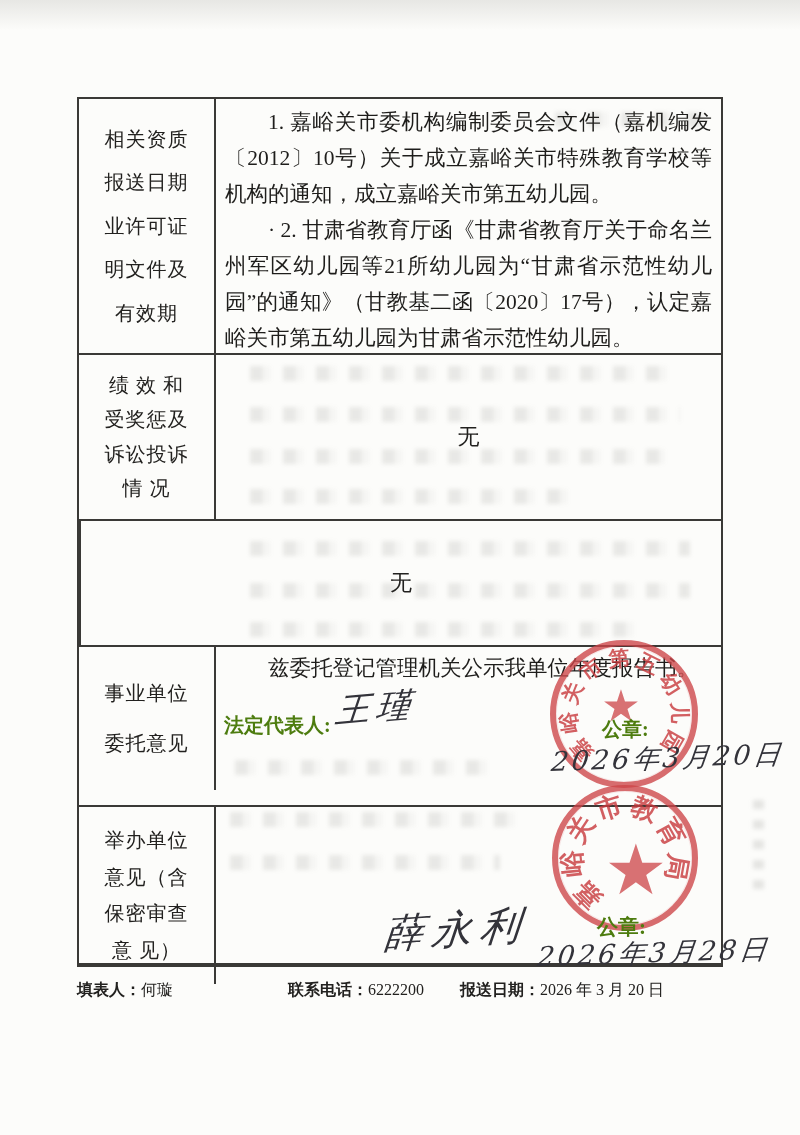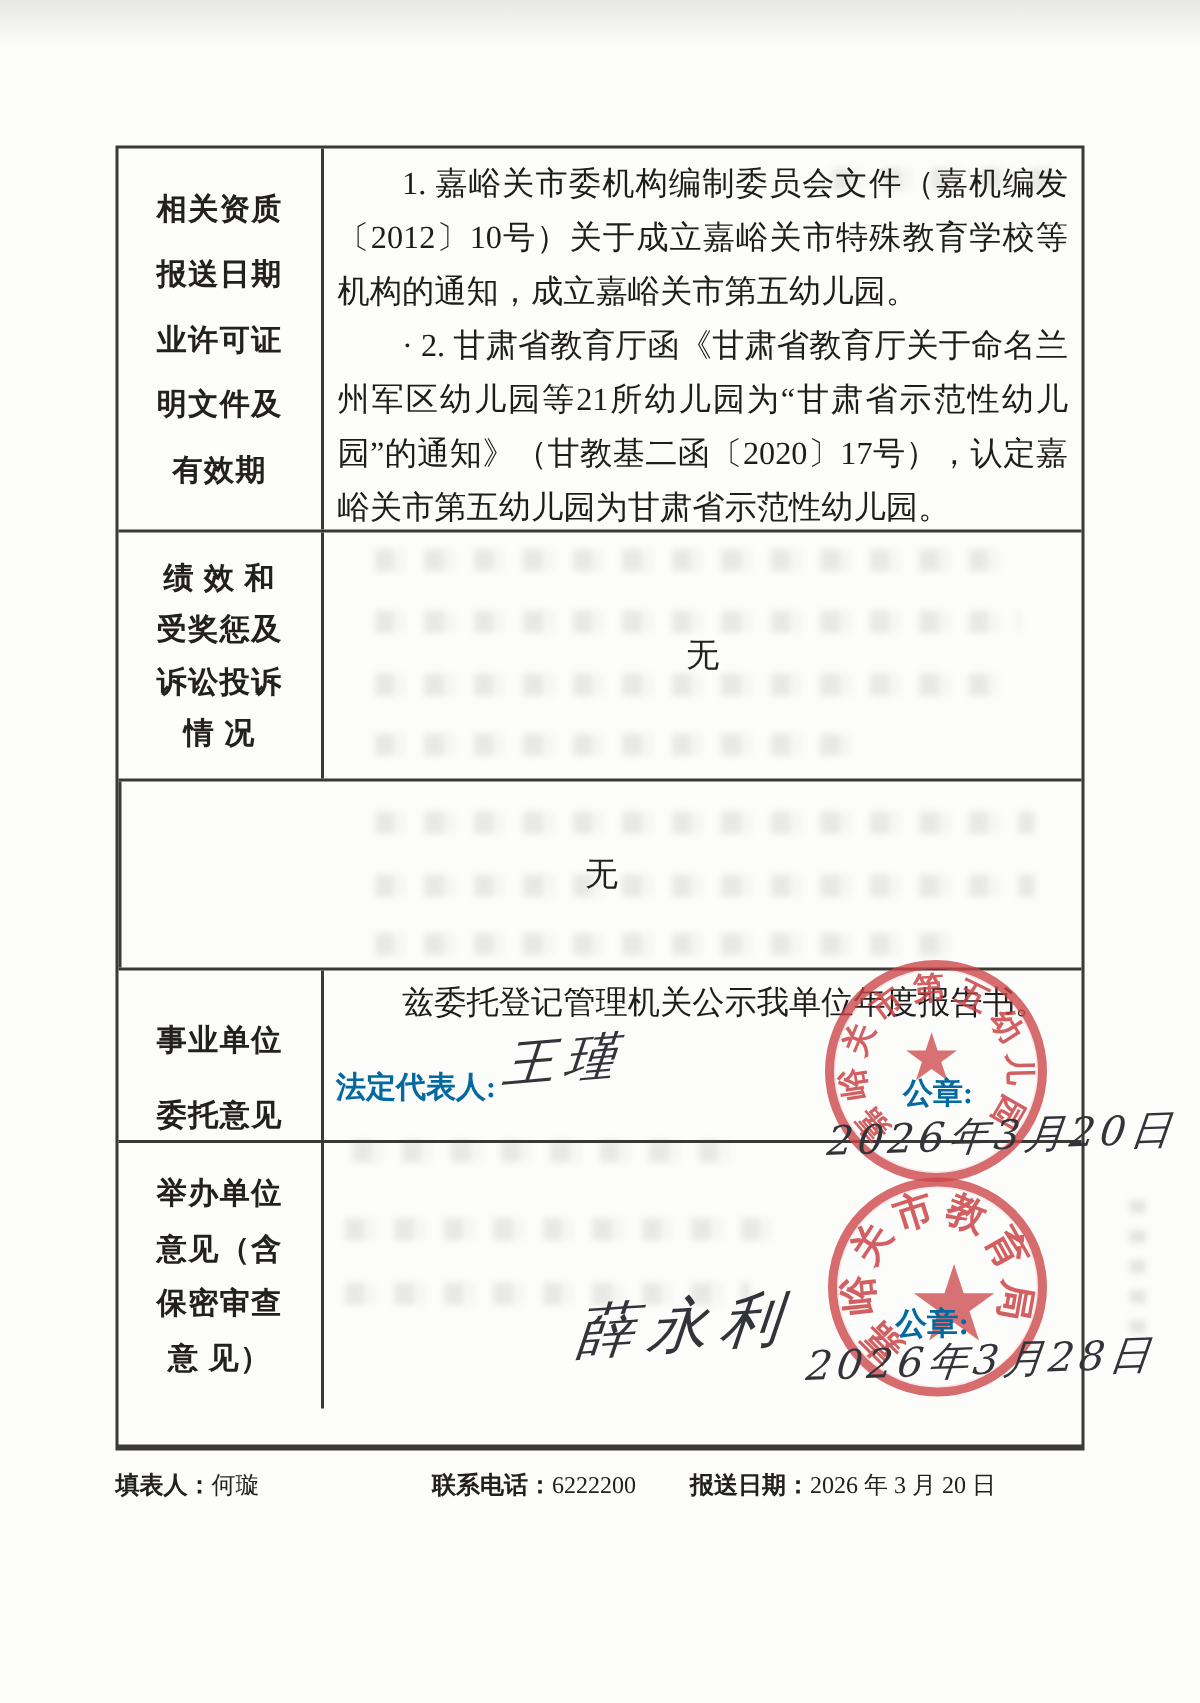--- a/index.html
+++ b/index.html
@@ -15,34 +15,34 @@
   
   .report-table {
     position:absolute; left:77px; top:97px; width:646px; height:870px;
     border:2px solid #3a3936; border-bottom-width:4px;
   }
   .row { position:absolute; left:0; width:642px; display:flex; }
   .row + .row { border-top:2px solid #3a3936; }
   .label-cell {
     width:135px; flex:0 0 135px;
     display:flex; flex-direction:column; justify-content:space-evenly; align-items:center;
-    padding:10px 4px; font-weight:bold; font-size:20px; letter-spacing:1px;
+    padding:10px 4px; font-weight:normal; font-size:20px; letter-spacing:1px;
     text-align:left;
     border-radius:26px;
   }
   .content-cell {
     flex:1; border-left:2px solid #3a3936; position:relative;
     font-size:21.5px; line-height:36px;
   }
   .content-cell.center { display:flex; align-items:center; justify-content:center; }
   .para { text-align:justify; text-indent:2em; padding:0 9px; color:#1e1d1b; }
   .para-wrap { padding-top:5px; }
   .none-value { font-size:22px; }
   .abs { position:absolute; }
-  .bold-label { font-weight:bold; font-size:20px; color:#0369a1; }
+  .bold-label { font-weight:bold; font-size:20px; color:#4d7c0f; }
   
   .hand {
     font-style:italic; color:#33333a;
     transform:skewX(-8deg) rotate(-2deg);
     font-family:"DejaVu Serif", serif;
   }
   .hand-date { font-size:27px; letter-spacing:3px; white-space:nowrap; }
   .hand-sig-1 { font-size:34px; letter-spacing:6px; transform:skewX(-10deg) rotate(-5deg); }
   .hand-sig-2 { font-size:40px; letter-spacing:8px; transform:skewX(-9deg) rotate(-4deg); }
   
@@ -140,21 +140,21 @@
       </div>
       <div class="content-cell">
         <div class="abs para" style="left:0; top:3px; width:498px;">兹委托登记管理机关公示我单位年度报告书。</div>
         <div class="abs bold-label" style="left:8px; top:60px;">法定代表人:</div>
         <div class="abs hand hand-sig-1" style="left:120px; top:42px;">王瑾</div>
         <div class="abs bold-label" style="left:386px; top:64px; z-index:6;">公章:</div>
         <div class="abs hand hand-date" style="left:336px; top:93px; z-index:6;">2026年3月20日</div>
       </div>
     </div>
 
-    <div class="row" style="top:661px; height:179px;">
+    <div class="row" style="top:706px; height:179px;">
       <div class="label-cell">
         <span>举办单位</span>
         <span>意见（含</span>
         <span>保密审查</span>
         <span>意 见）</span>
       </div>
       <div class="content-cell">
         <div class="abs hand hand-sig-2" style="left:168px; top:104px;">薛永利</div>
         <div class="abs bold-label" style="left:381px; top:102px; font-size:21px; z-index:6;">公章:</div>
         <div class="abs hand hand-date" style="left:322px; top:128px; z-index:6;">2026年3月28日</div>

